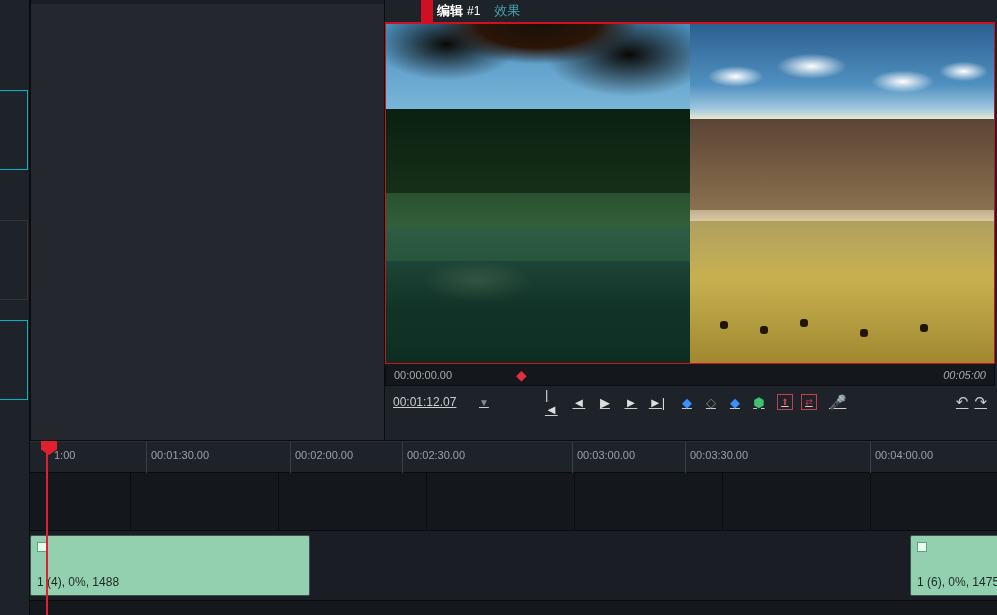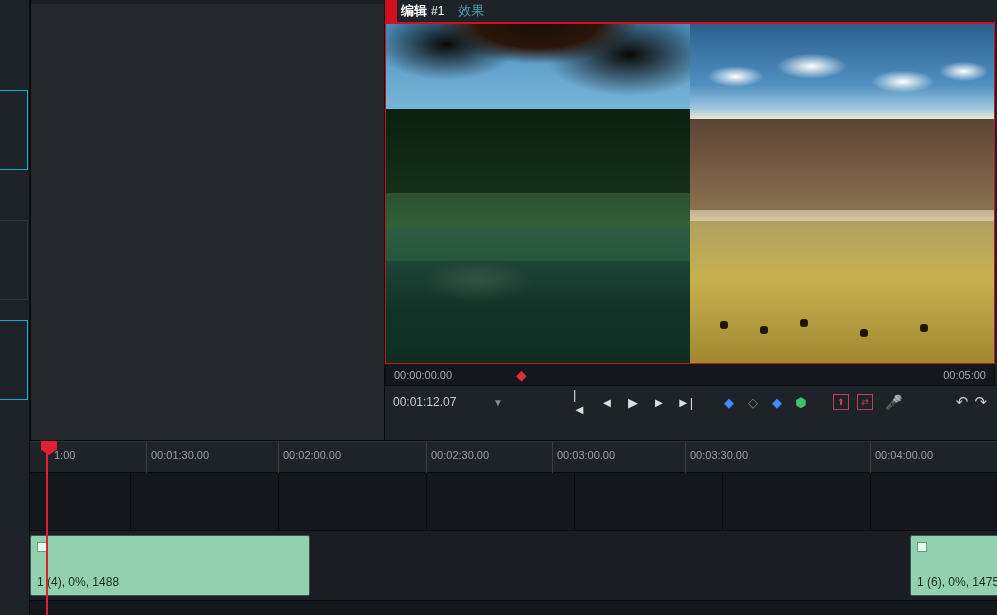--- a/index.html
+++ b/index.html
@@ -6,46 +6,46 @@
   body { background: #1e2329; width: 997px; height: 615px; overflow: hidden; color: #ccc; position: relative; }
 
   
   .sidebar-stub { position: absolute; left: 0; top: 0; width: 30px; height: 440px; background: #1e2329; border-right: 1px solid #0a0c0e; }
   .stub-box1 { position: absolute; left: 0; top: 90px; width: 28px; height: 80px; background: #1e2329; border: 1px solid #00b4c8; border-left: none; }
   .stub-box2 { position: absolute; left: 0; top: 220px; width: 28px; height: 80px; background: #1e2329; border: 1px solid #333; border-left: none; }
   .stub-box3 { position: absolute; left: 0; top: 320px; width: 28px; height: 80px; background: #1e2329; border: 1px solid #00b4c8; border-left: none; }
 
   
   .preview-panel { position: absolute; left: 385px; top: 0; right: 0; height: 440px; background: #1e2329; }
-  .preview-tabs { height: 22px; display: flex; align-items: center; background: #1e2329; }
+  .preview-tabs { height: 22px; display: flex; align-items: center; background: #1e2329; margin-left: 36px; }
   .tab-marker { width: 12px; height: 22px; background: #d01020; }
   .tab-active { color: #fff; font-weight: bold; font-size: 13px; padding: 0 4px; }
   .tab-suffix { color: #fff; font-size: 12px; padding-right: 8px; }
   .tab-inactive { color: #4aa0b0; font-size: 13px; padding: 0 6px; cursor: pointer; }
 
   .preview-img-wrap { position: relative; width: 610px; height: 342px; border: 1px solid #d01020; border-top-width: 2px; background: #000; display: flex; overflow: hidden; }
   .preview-left, .preview-right { flex: 1; position: relative; overflow: hidden; }
 
   
   .scene1 { background: linear-gradient(to bottom, #4a8fc0 0%, #7ab5d8 25%, #0a2010 25%, #163018 50%, #2a5030 50%, #3a7040 70%, #1a3a30 70%, #0a2518 85%, #2a5a4a 100%); position: relative; width: 100%; height: 100%; }
   .scene1::before { content: ""; position: absolute; top: 0; left: 0; right: 0; height: 60%; background: radial-gradient(ellipse 200px 80px at 50% 0%, #1a1008 0%, #2a1508 30%, transparent 50%), radial-gradient(ellipse 120px 60px at 20% 10%, #0a0804 0%, transparent 60%), radial-gradient(ellipse 140px 70px at 80% 15%, #0a0804 0%, transparent 60%); }
   .scene1::after { content: ""; position: absolute; bottom: 0; left: 0; right: 0; height: 40%; background: linear-gradient(to bottom, rgba(42,90,74,0.6), rgba(10,40,30,0.9)), radial-gradient(ellipse 80px 30px at 30% 40%, rgba(255,255,200,0.4), transparent 70%); }
 
   .scene2 { background: linear-gradient(to bottom, #2a6090 0%, #5090c0 18%, #a0c8e0 25%, #e8e8d0 28%, #5a4535 28%, #7a6045 45%, #8a7250 55%, #c0b090 55%, #d8c8a0 58%, #b0a060 58%, #c8b050 75%, #a08830 100%); position: relative; width: 100%; height: 100%; }
   .scene2::before { content: ""; position: absolute; top: 8%; left: 0; right: 0; height: 15%; background: radial-gradient(ellipse 40px 15px at 15% 50%, #fff, transparent 70%), radial-gradient(ellipse 50px 18px at 40% 30%, #fff, transparent 70%), radial-gradient(ellipse 45px 16px at 70% 60%, #fff, transparent 70%), radial-gradient(ellipse 35px 14px at 90% 40%, #fff, transparent 70%); }
   .scene2::after { content: ""; position: absolute; bottom: 10%; left: 10%; width: 8px; height: 8px; background: #201508; border-radius: 40%; box-shadow: 40px 5px 0 0 #201508, 80px -2px 0 0 #201508, 140px 8px 0 0 #201508, 200px 3px 0 0 #201508; }
 
   
   .mini-timeline { position: relative; height: 22px; width: 610px; background: #14181c; display: flex; align-items: center; padding: 0 8px; font-size: 11px; color: #aaa; border: 1px solid #0a0c0e; border-top: none; }
   .mini-tc-left { flex: 0 0 auto; }
-  .mini-tc-right { margin-left: auto; }
+  .mini-tc-right { margin-left: auto; font-style: italic; }
   .mini-marker { position: absolute; left: 130px; top: 3px; color: #e03040; font-size: 14px; }
 
   
-  .transport-row { height: 28px; width: 610px; display: flex; align-items: center; padding: 4px 8px 0; gap: 14px; font-size: 12px; color: #ccc; }
+  .transport-row { height: 28px; width: 610px; display: flex; align-items: center; padding: 4px 8px 0; gap: 0; font-size: 12px; color: #ccc; text-decoration: underline; }
   .tc-current { width: 80px; }
   .tri-down { color: #888; font-size: 10px; padding: 0 6px; cursor: pointer; }
   .transport-group { display: flex; gap: 10px; margin-left: 50px; }
   .tbtn { width: 16px; height: 16px; display: flex; align-items: center; justify-content: center; cursor: pointer; color: #ddd; font-size: 13px; }
   .mark-group { display: flex; gap: 8px; margin-left: 14px; }
   .mark-in { color: #3a90ff; }
   .mark-out { color: #888; }
   .mark-in2 { color: #3a90ff; }
   .mark-ab { color: #40c070; }
   .tool-group { display: flex; gap: 8px; margin-left: 10px; }
@@ -149,27 +149,27 @@
 
 <div class="main-timeline">
   <div class="ruler">
     <span class="ruler-label" style="left:50px">1:00</span>
     <div class="playhead" style="left:46px">
       <div class="playhead-head"></div>
     </div>
     <div class="ruler-tick" style="left:146px">
         <span class="ruler-label">00:01:30.00</span>
       </div>
-    <div class="ruler-tick" style="left:278px">
+    <div class="ruler-tick" style="left:290px">
         <span class="ruler-label">00:02:00.00</span>
       </div>
-    <div class="ruler-tick" style="left:426px">
+    <div class="ruler-tick" style="left:402px">
         <span class="ruler-label">00:02:30.00</span>
       </div>
-    <div class="ruler-tick" style="left:552px">
+    <div class="ruler-tick" style="left:572px">
         <span class="ruler-label">00:03:00.00</span>
       </div>
     <div class="ruler-tick" style="left:685px">
         <span class="ruler-label">00:03:30.00</span>
       </div>
     <div class="ruler-tick" style="left:870px">
         <span class="ruler-label">00:04:00.00</span>
       </div>
   </div>
 

